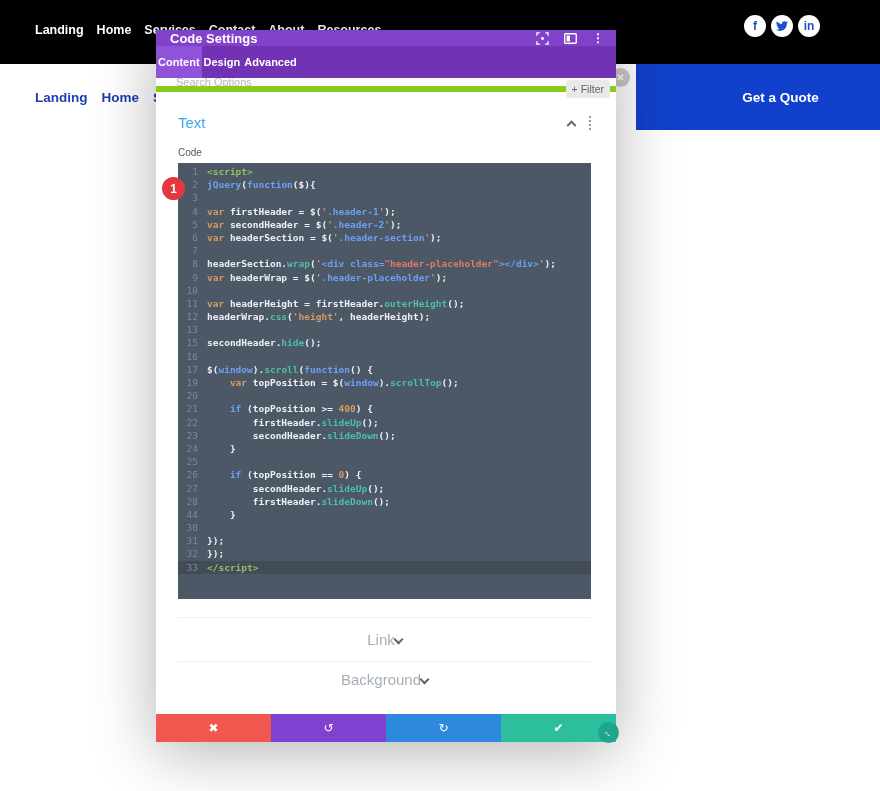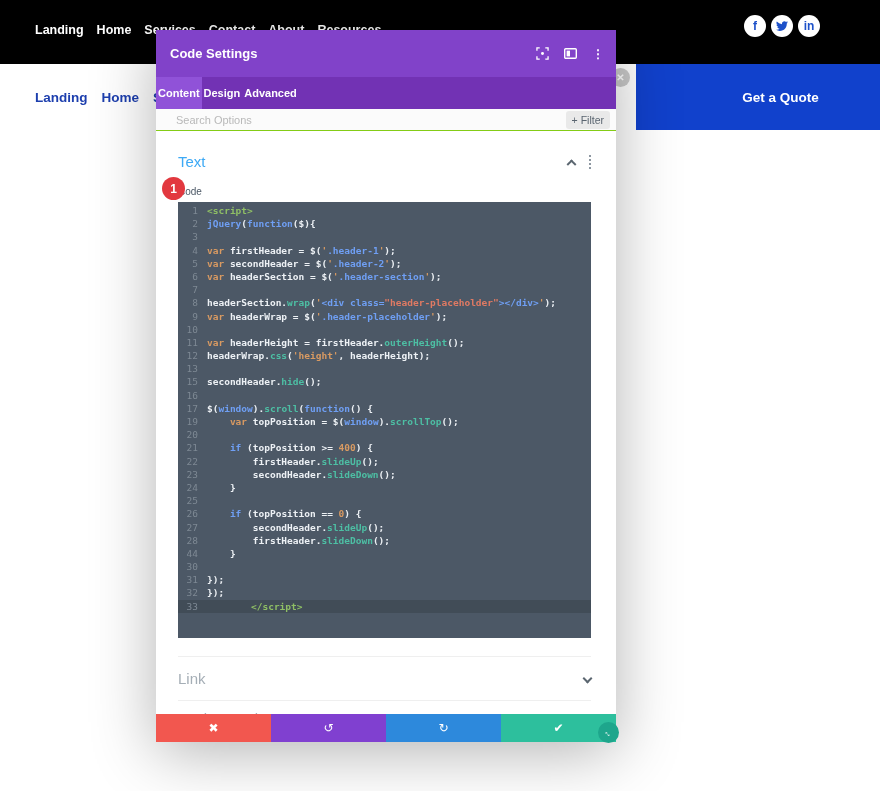--- a/index.html
+++ b/index.html
@@ -16,63 +16,63 @@
 
   .second-bar { position:absolute; left:0; top:64px; width:880px; height:66px; background:#fff; z-index:1; }
   .second-nav { position:absolute; left:35px; top:0; height:66px; display:flex; gap:14px; align-items:center; }
   .second-nav .nav-item { color:#1d3fae; font-size:13.5px; font-weight:700; }
   .cta-block { position:absolute; left:636px; top:64px; width:289px; height:66px; background:#1141cc; display:flex; align-items:center; justify-content:center; z-index:1; }
   .cta-block span { color:#fff; font-size:13.5px; font-weight:700; }
   .close-circle { position:absolute; left:611px; top:68px; width:19px; height:19px; border-radius:50%; background:#c9c9c9; color:#fff; font-size:10px; font-weight:700; display:flex; align-items:center; justify-content:center; z-index:5; }
 
   
   .modal { position:absolute; left:156px; top:30px; width:460px; height:712px; background:#fff; z-index:10; box-shadow:0 10px 60px rgba(0,0,0,.3); }
-  .modal-header { height:47px; background:#8142c9; display:flex; align-items:center; padding:0 12px 0 14px; }
+  .modal-header { height:16px; background:#8142c9; display:flex; align-items:center; padding:0 12px 0 14px; }
   .modal-title { color:#fff; font-size:13px; font-weight:700; flex:1; }
   .header-icons { display:flex; align-items:center; gap:15px; }
   .hicon { color:#fff; display:flex; align-items:center; justify-content:center; }
   .hicon svg { display:block; }
   .hicon.dots { font-size:12px; font-weight:700; line-height:12px; }
 
   .tabs { height:32px; background:#7232b4; display:flex; }
   .tab { padding:0 2px; line-height:32px; color:#fff; font-size:11px; font-weight:700; }
   .tab.active { background:#9052d8; }
 
-  .search-row { height:22px; background:#fbfbfb; border-bottom:1px solid #84cc16; position:relative; }
+  .search-row { height:14px; background:#fbfbfb; border-bottom:6px solid #84cc16; position:relative; }
   .search-input { position:absolute; left:0; top:0; width:100%; height:100%; border:0; background:transparent; padding-left:20px; font-size:11px; color:#666; outline:none; font-family:"Liberation Sans",sans-serif; }
   .search-input::placeholder { color:#b9b9b9; }
   .filter-btn { position:absolute; right:6px; top:2px; height:18px; padding:0 6px; background:#e9e9e9; border:0; border-radius:3px; font-size:10.5px; color:#5a6570; font-family:"Liberation Sans",sans-serif; }
 
   .section-heading { margin:22px 25px 0 22px; display:flex; align-items:center; }
   .section-title-blue { color:#3da9f5; font-size:15px; flex:1; }
   .chev { width:7px; height:7px; border-right:2px solid #5b6670; border-bottom:2px solid #5b6670; display:inline-block; }
   .chev.up { transform:rotate(-135deg) translate(-2px,-2px); }
   .chev.down { transform:rotate(45deg); }
   .dots-v { border-left:2px dotted #8d97a1; height:14px; width:2px; margin-left:14px; }
 
   .code-label { margin:16px 0 5px 22px; font-size:10px; color:#4c5866; }
 
   .editor { position:relative; margin:0 25px 0 22px; height:436px; background:#4c5866; font-family:"DejaVu Sans Mono",monospace; font-size:9.5px; line-height:13.18px; font-weight:700; padding-top:2px; overflow:hidden; }
   .cm-line { display:flex; white-space:pre; }
-  .cm-line.active { background:#414c57;gap:44px; }
+  .cm-line.active { background:#414c57; }
   .ln { width:20px; text-align:right; margin-right:9px; color:#7e8994; flex:none; font-weight:400; }
   .tk-t { color:#8fbf65; }
   .tk-k { color:#d89a62; }
   .tk-b { color:#6f9ff4; }
   .tk-f { color:#4dbfa4; }
   .tk-q { color:#d89a62; }
   .tk-s { color:#6f9ff4; }
   .tk-a { color:#e07a63; }
   .tk-n { color:#d89a62; }
   .tk-p { color:#edf1f5; }
 
   .badge { position:absolute; left:6px; top:147px; width:23px; height:23px; border-radius:50%; background:#e2383f; color:#fff; font-size:12px; font-weight:700; display:flex; align-items:center; justify-content:center; z-index:3; }
 
   .collapse-rows { margin:18px 25px 0 22px; }
-  .collapse-row { border-top:1px solid #efefef; display:flex; align-items:center; justify-content:space-between; }
+  .collapse-row { border-top:1px solid #efefef; display:flex; align-items:center; justify-content:center; }
   .collapse-row.link { height:44px; }
   .collapse-row.background { height:36px; }
   .collapse-title { color:#a5aeb6; font-size:15px; }
 
   .modal-footer { position:absolute; left:0; bottom:0; width:100%; height:28px; display:flex; }
   .fbtn { flex:1; border:0; display:flex; align-items:center; justify-content:center; color:#fff; font-size:12px; font-family:"DejaVu Sans",sans-serif; }
   .resize-handle { position:absolute; left:442px; top:692px; width:21px; height:21px; border-radius:50%; background:#1ea68c; display:flex; align-items:center; justify-content:center; z-index:6; }
   .resize-handle span { color:#eaf6f3; font-size:9px; transform:rotate(45deg); display:block; }
 </style>
 </head>

